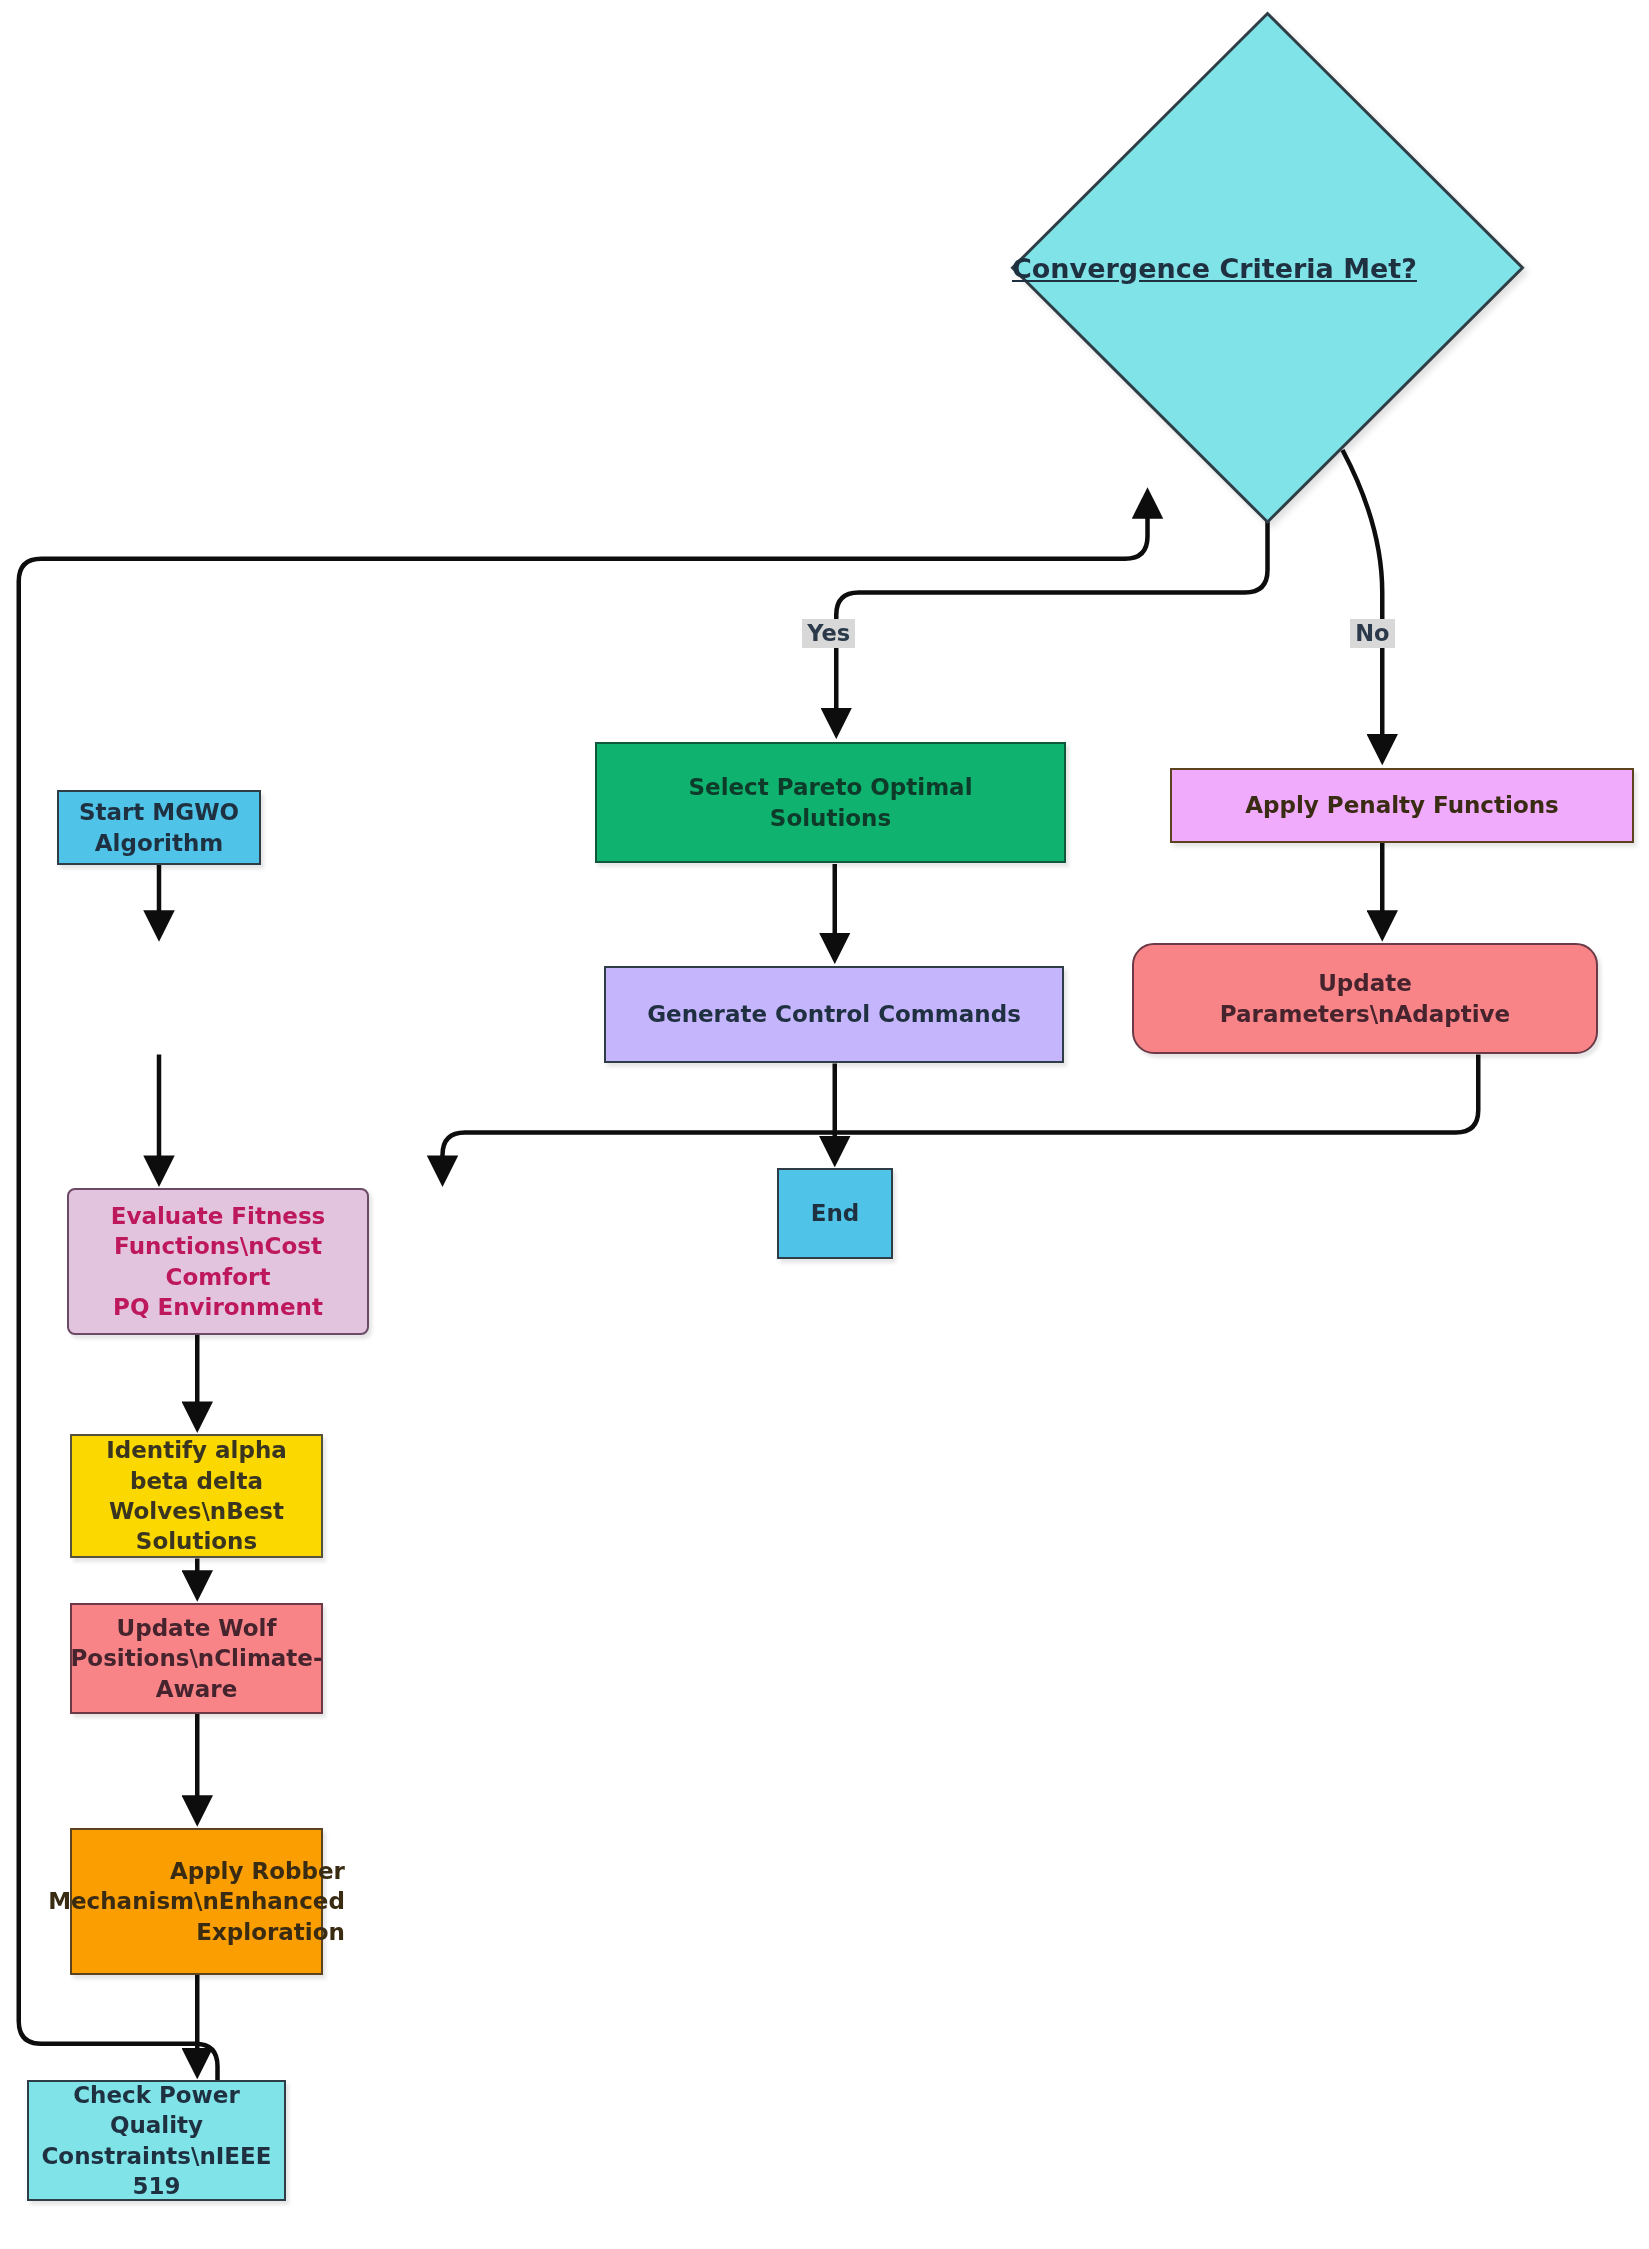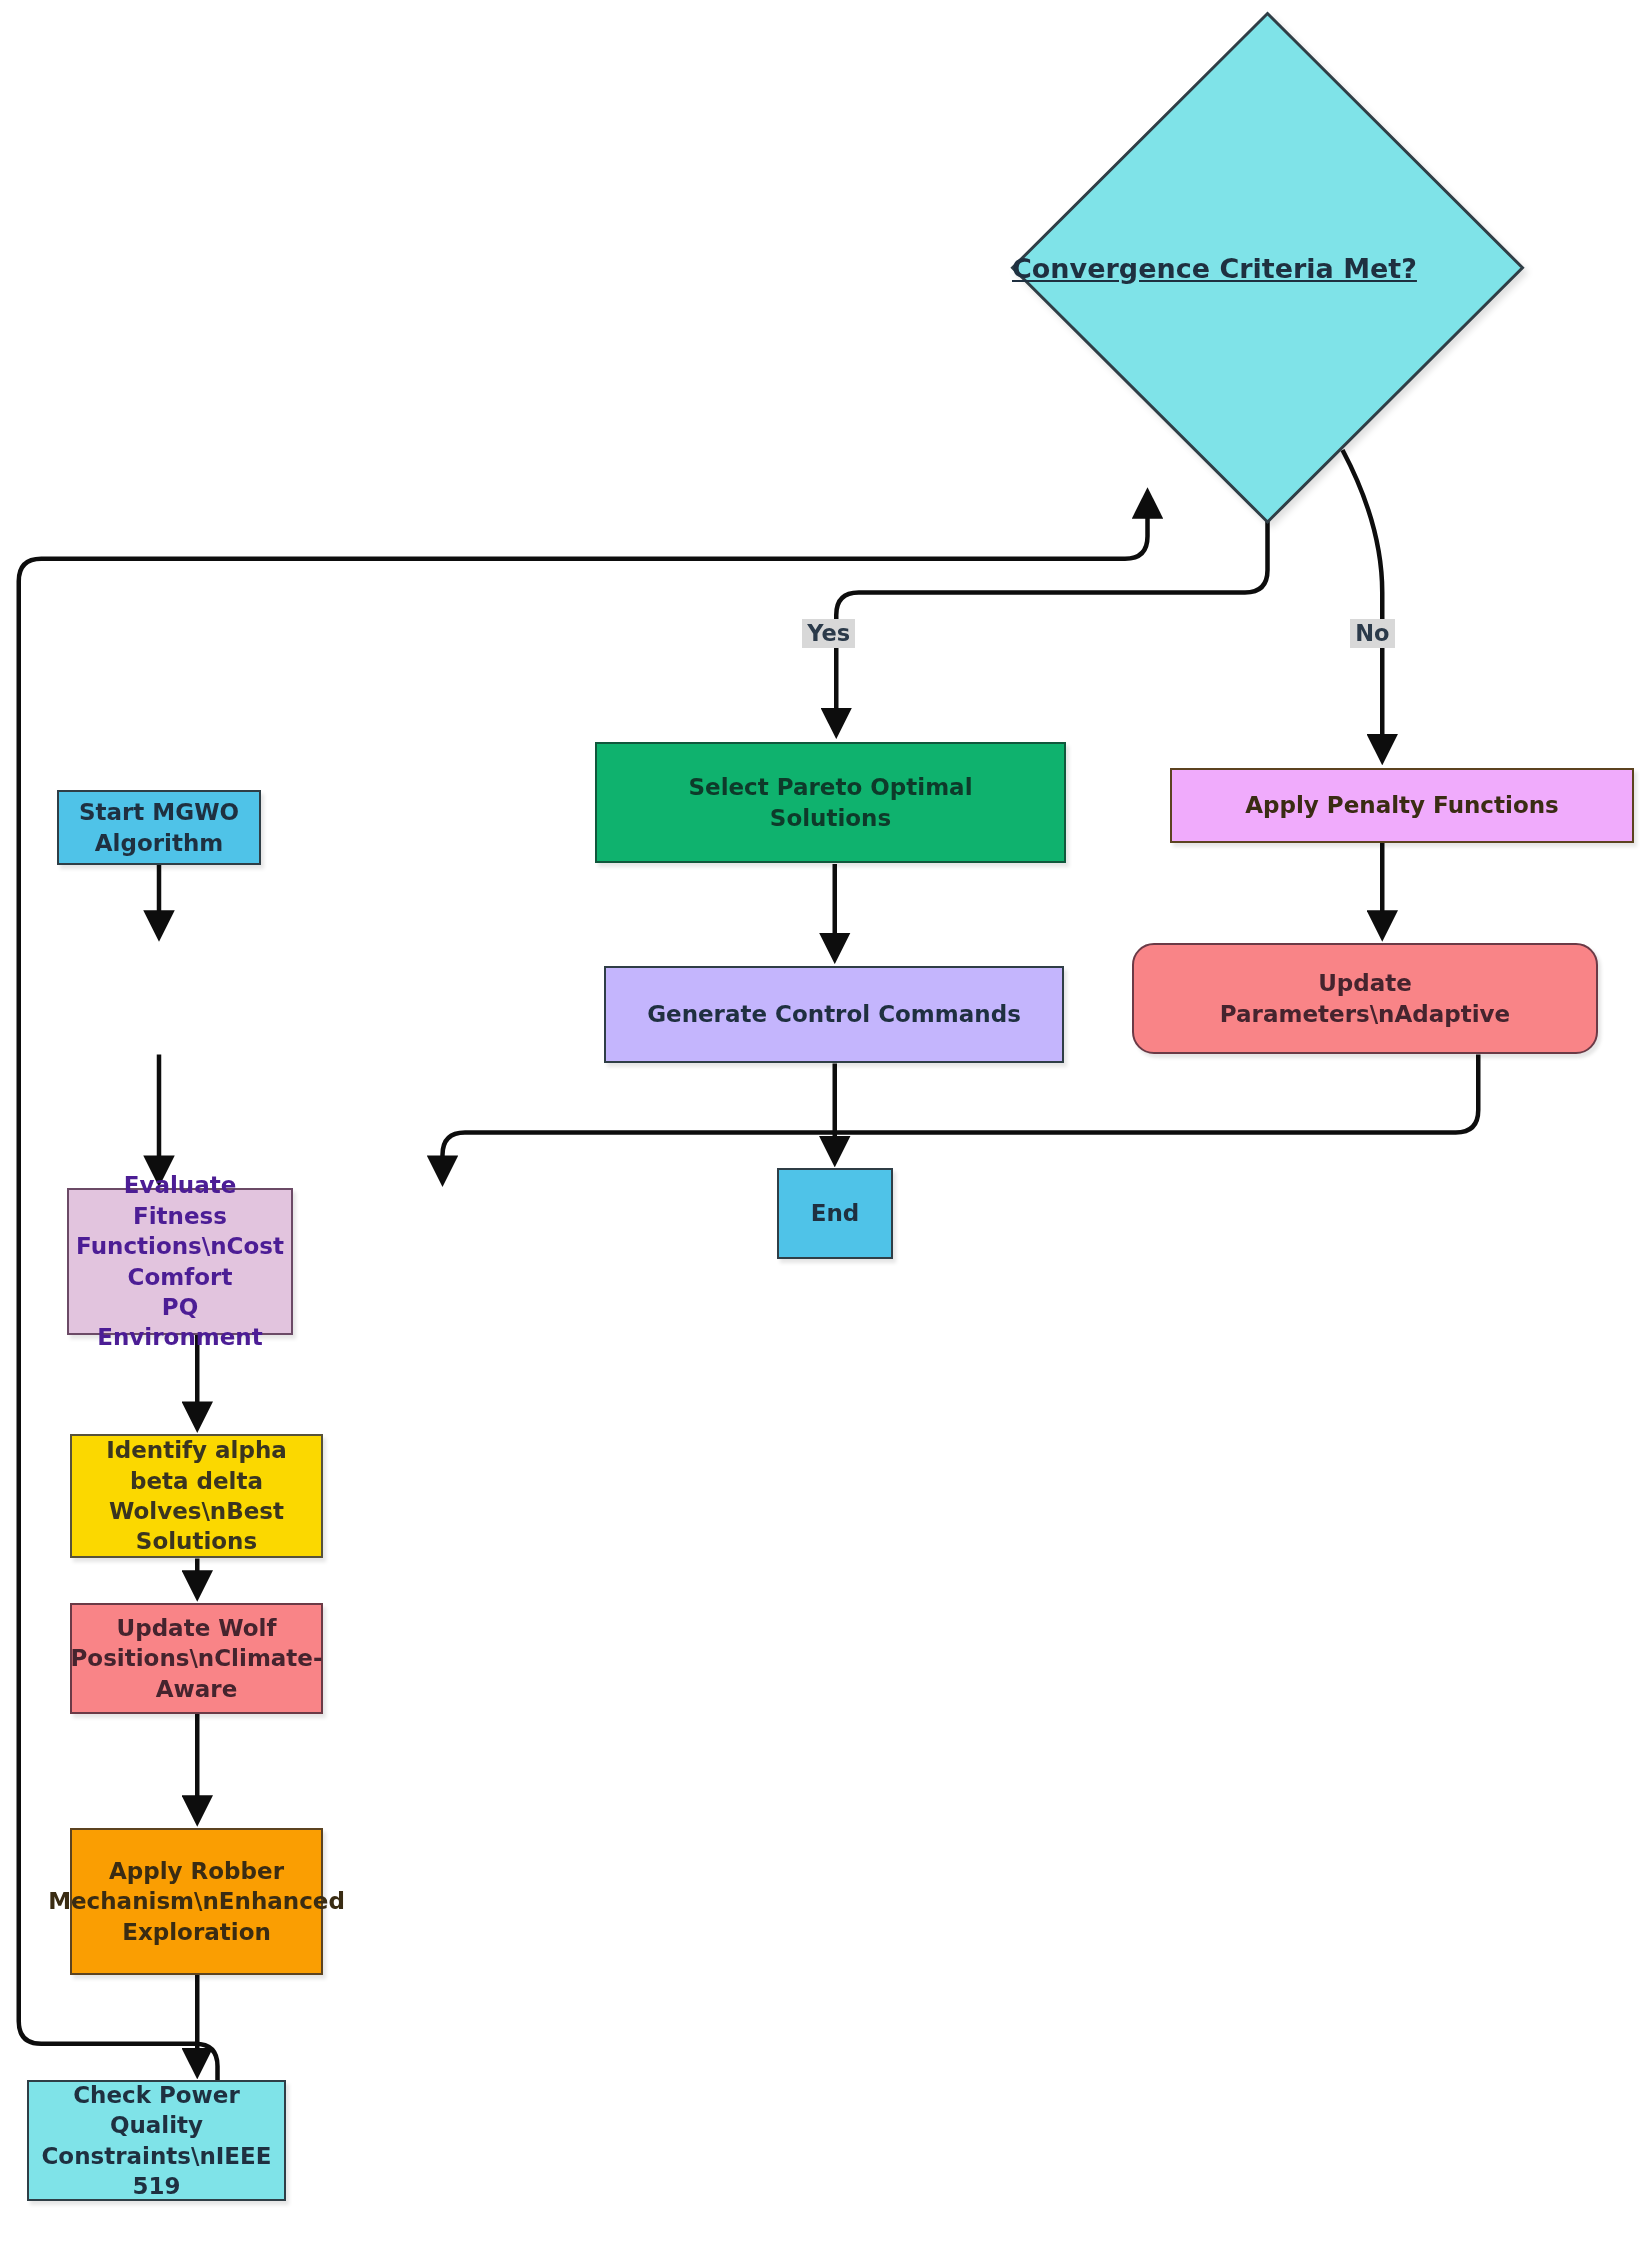--- a/index.html
+++ b/index.html
@@ -74,33 +74,33 @@
   </div>
 
   <div class="edge-label" style="left:802px;top:619px;">Yes</div>
   <div class="edge-label" style="left:1350px;top:619px;">No</div>
 
   <div class="node" style="left:57px;top:790px;width:204px;height:75px;background:#4FC3E8;border-color:#2f3e46;color:#1f3040;font-size:23px;">
     <span>Start MGWO Algorithm</span>
   </div>
 
 
-  <div class="node" style="left:67px;top:1188px;width:226px;height:147px;background:#E2C4DE;border-color:#6b4a66;color:#4c1d95;font-size:23px;">
+  <div class="node" style="left:67px;top:1188px;width:302px;height:147px;background:#E2C4DE;border-color:#6b4a66;color:#be185d;font-size:23px;border-radius:8px;">
     <span>Evaluate Fitness<br>Functions\nCost Comfort<br>PQ Environment</span>
   </div>
 
   <div class="node" style="left:70px;top:1434px;width:253px;height:124px;background:#FBD800;border-color:#57523a;color:#3a3520;font-size:23px;">
     <span>Identify alpha beta delta<br>Wolves\nBest Solutions</span>
   </div>
 
   <div class="node" style="left:70px;top:1603px;width:253px;height:111px;background:#F98487;border-color:#6b3a46;color:#45242e;font-size:23px;">
     <span>Update Wolf<br>Positions\nClimate-Aware</span>
   </div>
 
-  <div class="node" style="left:70px;top:1828px;width:253px;height:147px;background:#FA9E02;border-color:#5c4320;color:#3a2c13;font-size:23px;">
+  <div class="node" style="left:70px;top:1828px;width:253px;height:147px;background:#FA9E02;border-color:#5c4320;color:#3a2c13;font-size:23px;text-align:right;">
     <span>Apply Robber<br>Mechanism\nEnhanced<br>Exploration</span>
   </div>
 
   <div class="node" style="left:27px;top:2080px;width:259px;height:121px;background:#7FE3E8;border-color:#2f3e46;color:#1f3040;font-size:23px;">
     <span>Check Power Quality<br>Constraints\nIEEE 519</span>
   </div>
 
   <div class="node" style="left:595px;top:742px;width:471px;height:121px;background:#0FB26E;border-color:#11573c;color:#0e3a2a;font-size:23px;">
     <span>Select Pareto Optimal<br>Solutions</span>
   </div>

